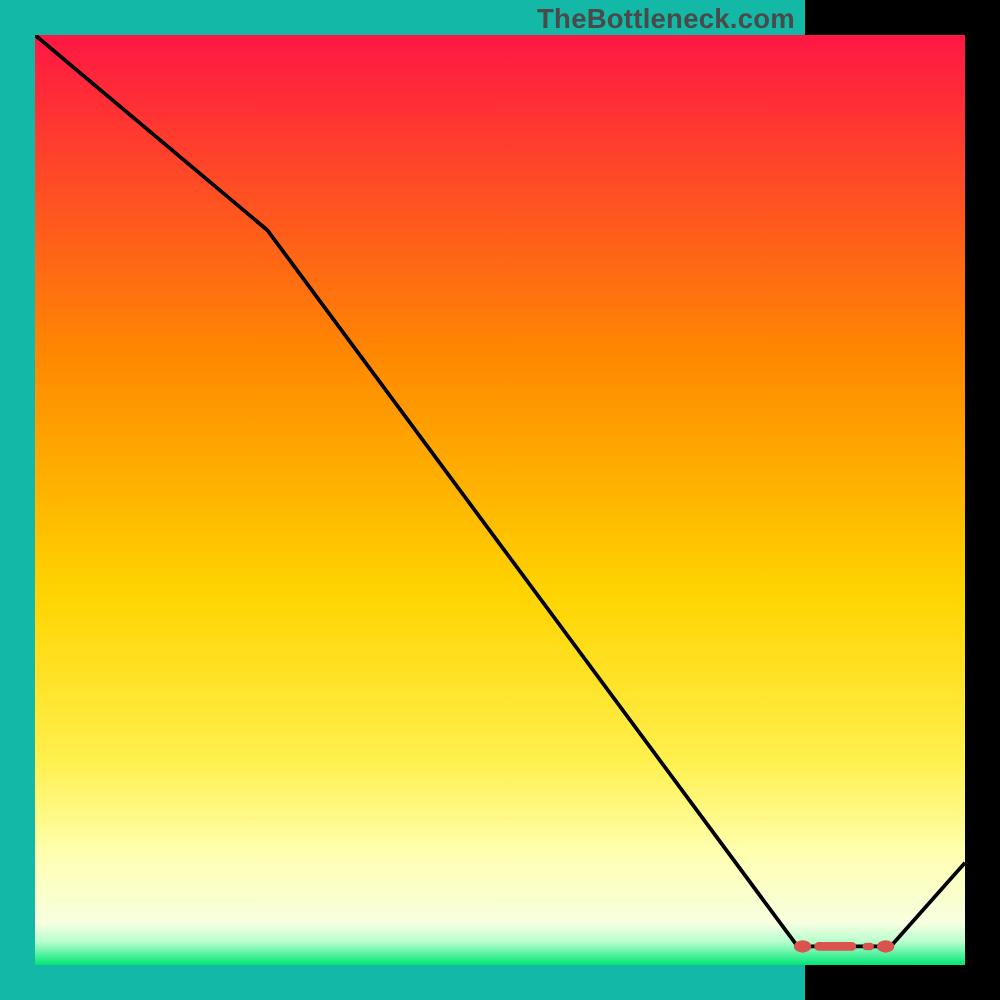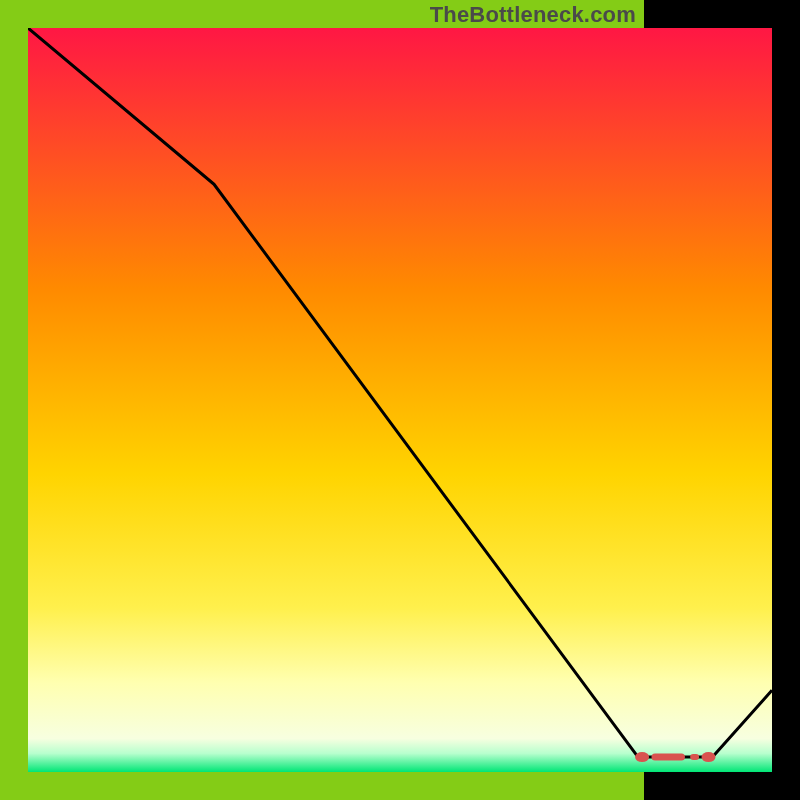--- a/index.html
+++ b/index.html
@@ -8,21 +8,21 @@
     width: 800px;
     height: 800px;
     background: #000;
     font-family: Arial, Helvetica, sans-serif;
     overflow: hidden;
   }
   .outer {
     position: relative;
     width: 644px;
     height: 800px;
-    background: #84cc16;
+    background: #14b8a6;
   }
   .watermark {
     position: absolute;
     top: 2px;
     right: 8px;
     color: #4a4a4a;
     font-size: 22px;
     font-weight: 600;
     letter-spacing: 0.2px;
     user-select: none;

